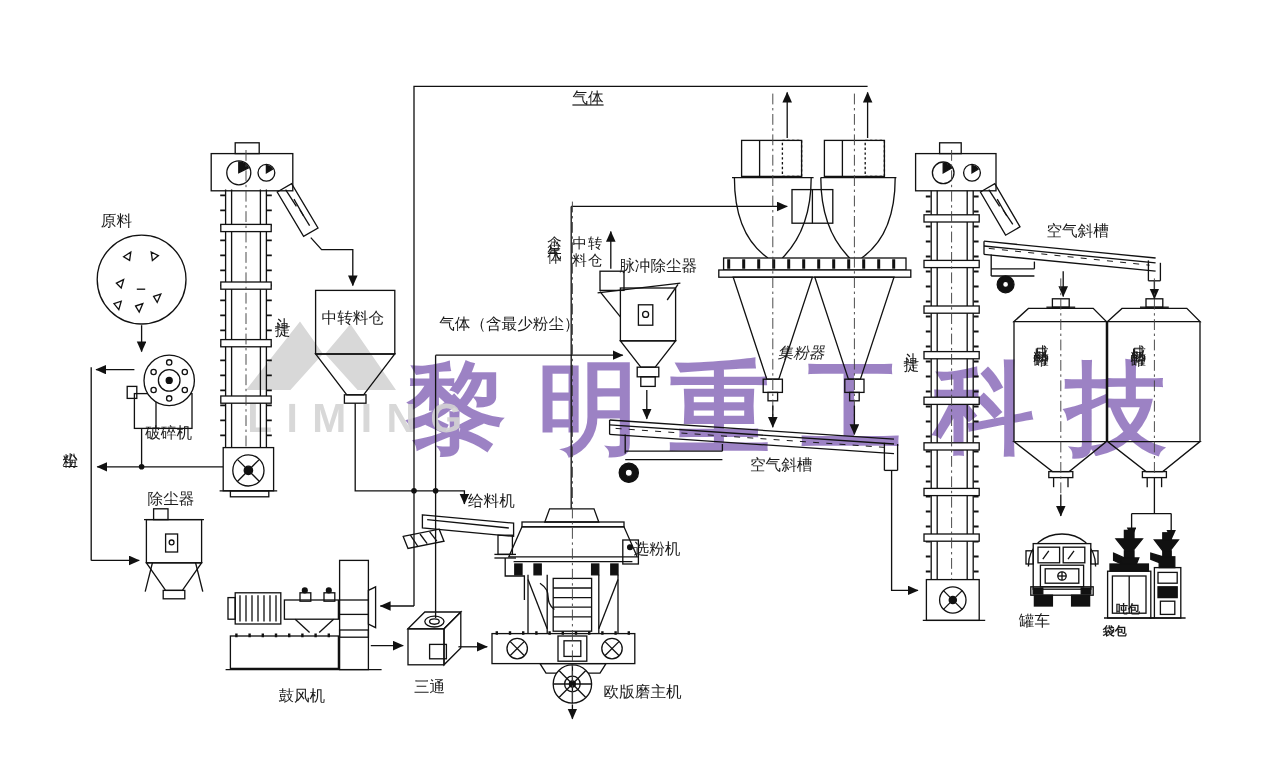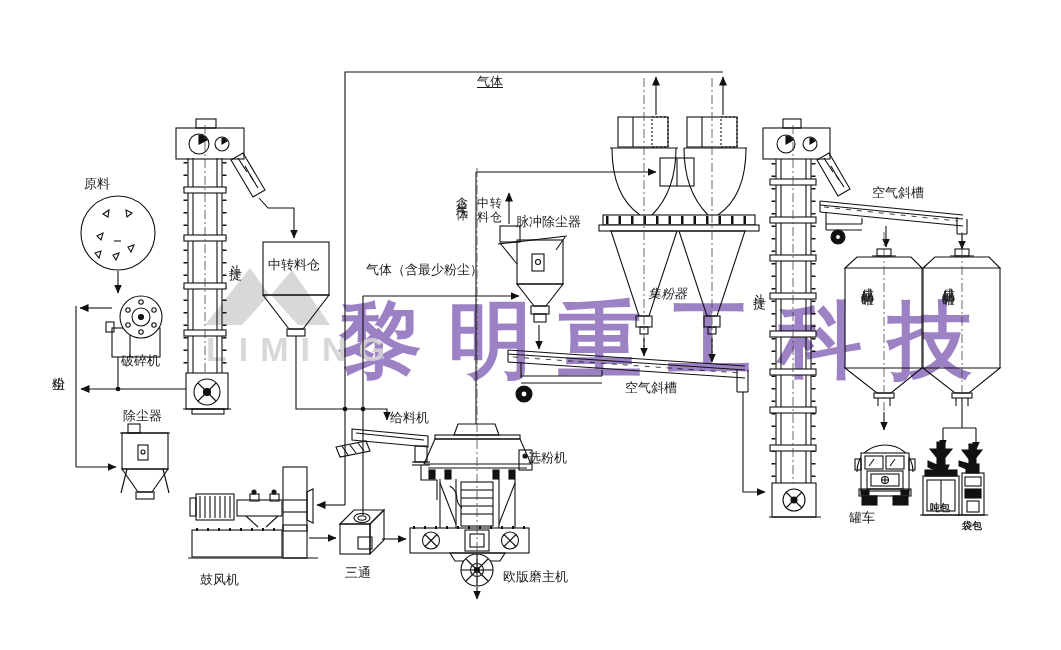--- a/index.html
+++ b/index.html
@@ -451,21 +451,21 @@
     <div class="lbl" style="left:516px;top:213px;font-family:Liberation Serif, serif;">脉冲除尘器</div>
     <div class="lbl" style="left:366px;top:261px;">气体（含最少粉尘）</div>
     <div class="lbl" style="left:648px;top:285px;font-style:italic;">集粉器</div>
     <div class="lbl" style="left:625px;top:379px;">空气斜槽</div>
     <div class="lbl v ls4" style="left:750px;top:283px;">斗提</div>
     <div class="lbl" style="left:872px;top:184px;">空气斜槽</div>
     <div class="lbl v ls2" style="left:858px;top:277px;">成品料罐</div>
     <div class="lbl v ls2" style="left:939px;top:277px;">成品料罐</div>
     <div class="lbl" style="left:849px;top:509px;">罐车</div>
     <div class="lbl small" style="left:930px;top:501px;">吨包</div>
-    <div class="lbl small" style="left:962px;top:519px;">袋包</div>
+    <div class="lbl small" style="left:919px;top:519px;">袋包</div>
     <div class="lbl" style="left:390px;top:409px;">给料机</div>
     <div class="lbl" style="left:528px;top:449px;">选粉机</div>
     <div class="lbl" style="left:503px;top:568px;text-align:center;">欧版磨主机</div>
     <div class="lbl" style="left:345px;top:564px;">三通</div>
-    <div class="lbl" style="left:200px;top:571px;">鼓风机</div>
+    <div class="lbl" style="left:232px;top:571px;">鼓风机</div>
   </div>
 
 </div>
 
 </body></html>

